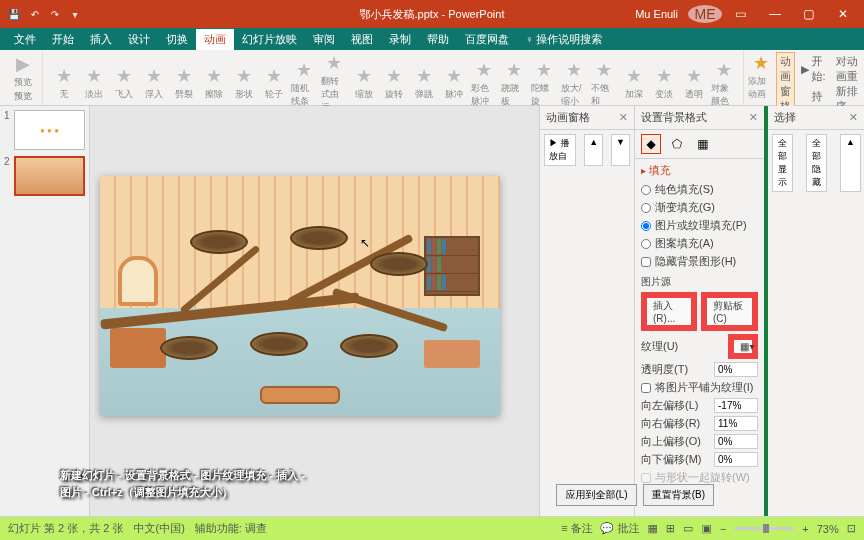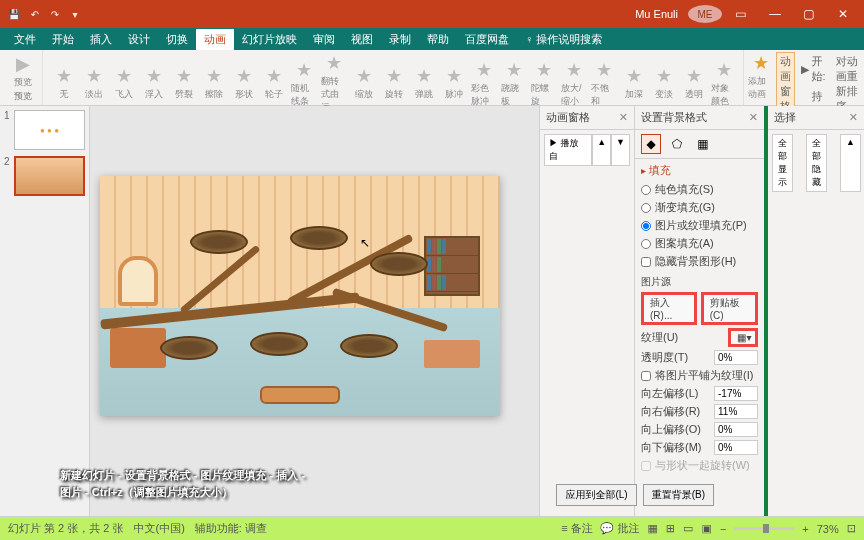--- a/index.html
+++ b/index.html
@@ -2,21 +2,21 @@
 <html><head>
 <meta charset="utf-8">
 <style>
 *{margin:0;padding:0;box-sizing:border-box;font-family:"Microsoft YaHei",sans-serif;font-size:11px}
 body{width:864px;height:540px;background:#1a1a1a;overflow:hidden;position:relative}
 .titlebar{height:28px;background:#c43e1c;display:flex;align-items:center;color:#fff;position:relative}
 .qat{display:flex;align-items:center;padding:0 8px;gap:6px}
 .qat-icon{width:14px;height:14px;opacity:.9;display:flex;align-items:center;justify-content:center;font-size:10px}
 .title-center{position:absolute;left:50%;transform:translateX(-50%);font-size:11px}
 .title-right{margin-left:auto;display:flex;align-items:center;gap:4px;padding-right:6px}
-.user-badge{background:#e0a8a0;color:#8b3a1a;border-radius:50%;width:34px;height:18px;display:flex;align-items:center;justify-content:center;font-size:10px;margin-left:6px}
+.user-badge{background:#e0a8a0;color:#8b3a1a;border-radius:50%;width:34px;height:18px;display:flex;align-items:center;justify-content:center;font-size:14px;margin-left:6px}
 .winbtn{width:30px;height:24px;display:flex;align-items:center;justify-content:center;font-size:12px}
 .tabbar{height:22px;background:#0f766e;display:flex;align-items:flex-end;color:#fff;padding:0 6px}
 .tab{padding:3px 8px;font-size:11px;cursor:pointer}
 .tab.active{background:#fff;color:#c43e1c}
 .ribbon{height:56px;background:#f3f2f1;border-bottom:1px solid #d0d0d0;display:flex;align-items:center;padding:0 4px;gap:2px}
 .rib-group{display:flex;flex-direction:column;align-items:center;padding:2px 6px;border-right:1px solid #e0e0e0;height:100%}
 .rib-items{display:flex;gap:4px;flex:1;align-items:center}
 .rib-item{display:flex;flex-direction:column;align-items:center;gap:1px;color:#777;min-width:26px}
 .rib-star{font-size:18px;color:#bbb}
 .rib-label{font-size:9px;color:#888}
@@ -34,32 +34,32 @@
 .wall-stripe{position:absolute;top:0;height:55%;width:100%;background:repeating-linear-gradient(90deg,#f5d4a8 0,#f5d4a8 14px,#e8b888 14px,#e8b888 16px)}
 .branch{position:absolute;background:#8b5a2b;border-radius:4px}
 .nest{position:absolute;width:58px;height:24px;background:radial-gradient(ellipse at center,#6b4a2a 40%,#8b6a3a 70%);border-radius:50%;border:2px solid #5a3a1a}
 .cabinet{position:absolute;background:#c87840;border-radius:3px}
 .mirror{position:absolute;width:40px;height:50px;background:#f8e8c8;border:4px solid #d89050;border-radius:18px 18px 4px 4px}
 .plaque{position:absolute;bottom:12px;left:50%;transform:translateX(-50%);width:80px;height:18px;background:#d89050;border:2px solid #a06030;border-radius:6px}
 .cursor{position:absolute;left:260px;top:60px;font-size:12px;color:#000}
 .anim-pane{width:95px;background:#f3f2f1;border-left:1px solid #d0d0d0;display:flex;flex-direction:column}
 .pane-header{padding:4px 6px;font-size:11px;color:#444;border-bottom:1px solid #d0d0d0;display:flex;justify-content:space-between;align-items:center}
 .pane-close{cursor:pointer;color:#888}
-.anim-controls{padding:4px;display:flex;gap:0}
+.anim-controls{padding:4px;display:flex;gap:8px}
 .anim-btn{border:1px solid #ccc;padding:2px 4px;font-size:9px;background:#fff}
 .format-pane{width:130px;background:#f3f2f1;border-left:1px solid #d0d0d0;overflow-y:auto}
 .fp-icons{display:flex;gap:6px;padding:4px 6px;border-bottom:1px solid #d0d0d0}
 .fp-icon{width:20px;height:20px;border:1px solid transparent;display:flex;align-items:center;justify-content:center;font-size:12px}
 .fp-icon.active{border-color:#c43e1c;background:#fde8e0}
 .fp-section{padding:4px 6px}
 .fp-title{color:#c43e1c;font-size:10px;margin-bottom:4px}
 .fp-row{display:flex;align-items:center;gap:4px;margin:3px 0;font-size:10px;color:#444}
 .fp-radio{width:10px;height:10px}
 .fp-input{border:1px solid #ccc;padding:1px 3px;font-size:10px;width:44px;background:#fff}
-.fp-btn{border:3px solid #ef4444;padding:1px 6px;font-size:10px;background:#f8f8f8}
+.fp-btn{border:6px solid #ef4444;padding:1px 6px;font-size:10px;background:#f8f8f8}
 .sel-pane{width:100px;background:#f3f2f1;border-left:4px solid #15803d}
 .sel-btns{padding:4px;display:flex;gap:13px}
 .sel-btn{border:1px solid #ccc;padding:2px 5px;font-size:9px;background:#fff}
 .statusbar{position:absolute;bottom:0;left:0;right:0;height:24px;background:#bef264;border-top:1px solid #d0d0d0;display:flex;align-items:center;padding:0 8px;font-size:10px;color:#555;gap:10px}
 .status-right{margin-left:auto;display:flex;align-items:center;gap:8px}
 .zoom-slider{width:60px;height:3px;background:#ccc;position:relative}
 .zoom-thumb{position:absolute;left:48%;top:-3px;width:6px;height:9px;background:#888}
 .caption-overlay{position:absolute;bottom:40px;left:60px;color:#fff;font-size:20px;font-weight:bold;text-shadow:2px 2px 3px #000,-1px -1px 2px #000;line-height:1.5}
 .bottom-btns{position:absolute;right:150px;bottom:34px;display:flex;gap:6px}
 .bottom-btn{border:1px solid #999;padding:3px 8px;font-size:10px;background:#f0f0f0}
@@ -77,20 +77,21 @@
 </head>
 <body>
 
 <div class="titlebar">
   <div class="qat">
     <span class="qat-icon">💾</span>
     <span class="qat-icon">↶</span>
     <span class="qat-icon">↷</span>
     <span class="qat-icon">▾</span>
   </div>
+  <div class="title-center">鄂小兵发稿.pptx - PowerPoint</div>
   <div class="title-right">
     <span>Mu Enuli</span>
     <span class="user-badge">ME</span>
     <span class="winbtn">▭</span>
     <span class="winbtn">—</span>
     <span class="winbtn">▢</span>
     <span class="winbtn">✕</span>
   </div>
 </div>
 

